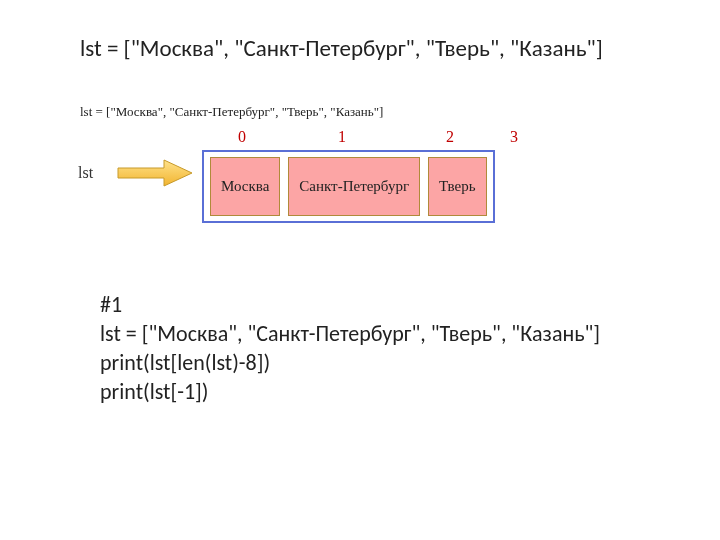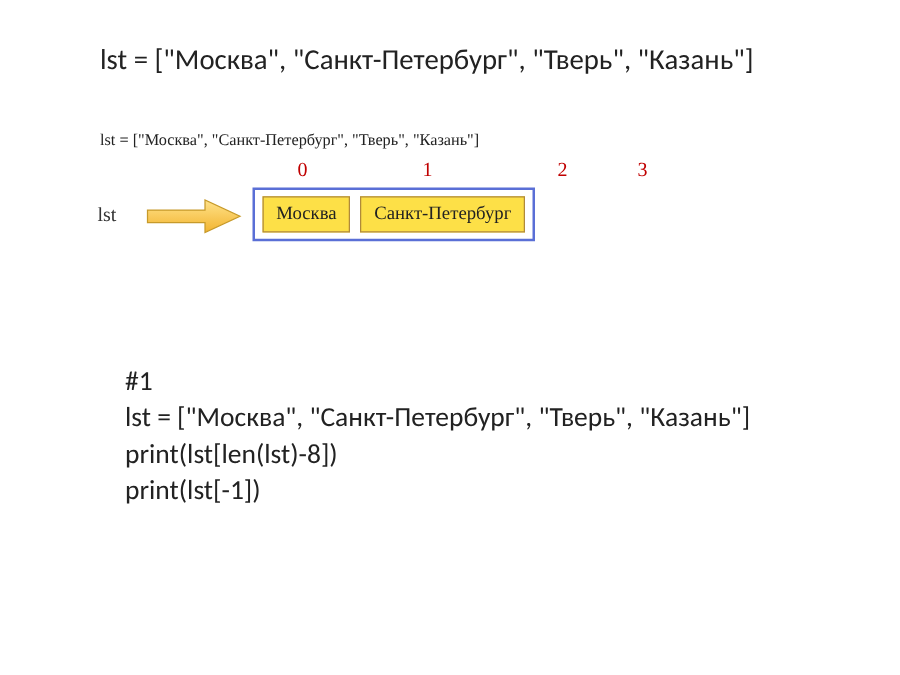--- a/index.html
+++ b/index.html
@@ -75,22 +75,22 @@
     top: 22px;
     border: 2px solid #5a6fd6;
     background: #fff;
     padding: 5px 6px;
     display: flex;
     gap: 8px;
     box-sizing: border-box;
   }
   .cell {
     border: 1px solid #b08a3a;
-    background: #fde047;
-    padding: 5px 10px;
+    background: #fca5a5;
+    padding: 20px 10px;
     font-family: "Times New Roman", serif;
     font-size: 15px;
     color: #222;
     white-space: nowrap;
     text-align: center;
   }
 
   .code-block {
     position: absolute;
     left: 100px;
@@ -125,20 +125,21 @@
           <stop offset="0%" stop-color="#ffe28a"></stop>
           <stop offset="100%" stop-color="#f2b430"></stop>
         </linearGradient>
       </defs>
       <polygon points="2,10 48,10 48,2 76,15 48,28 48,20 2,20" fill="url(#g)" stroke="#c79a2a" stroke-width="1"></polygon>
     </svg>
 
     <div class="list-box">
       <div class="cell">Москва</div>
       <div class="cell">Санкт-Петербург</div>
+      <div class="cell">Тверь</div>
     </div>
   </div>
 
   <div class="code-block">
     <div>#1</div>
     <div>lst = ["Москва", "Санкт-Петербург", "Тверь", "Казань"]</div>
     <div>print(lst[len(lst)-8])</div>
     <div>print(lst[-1])</div>
   </div>
 

